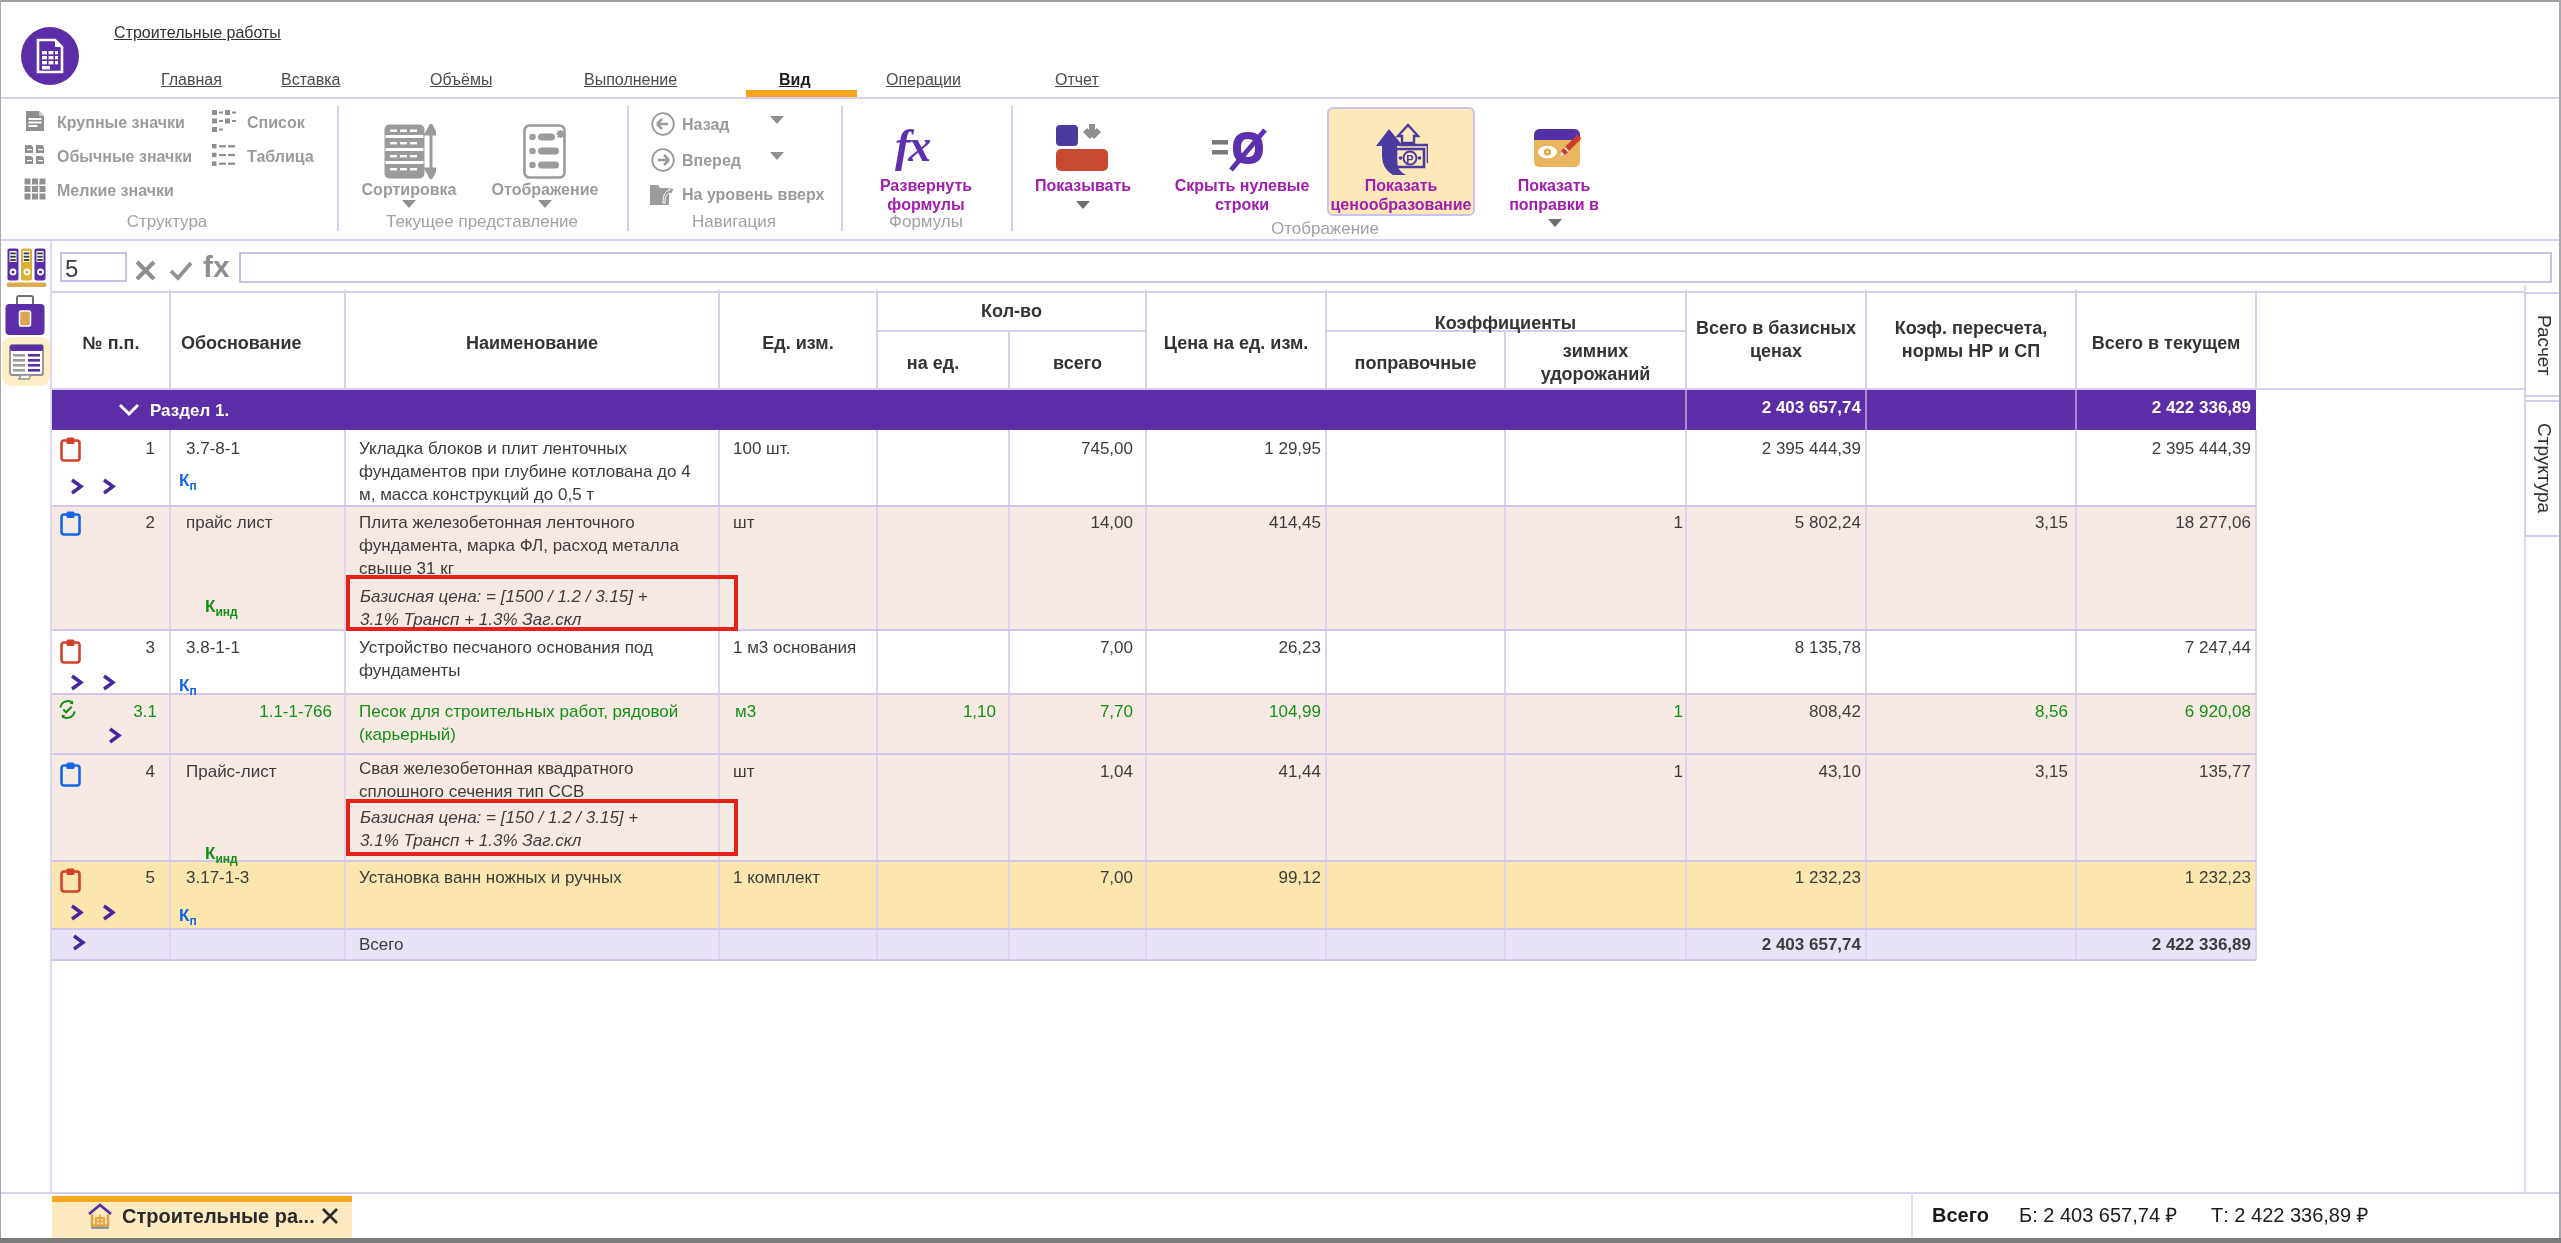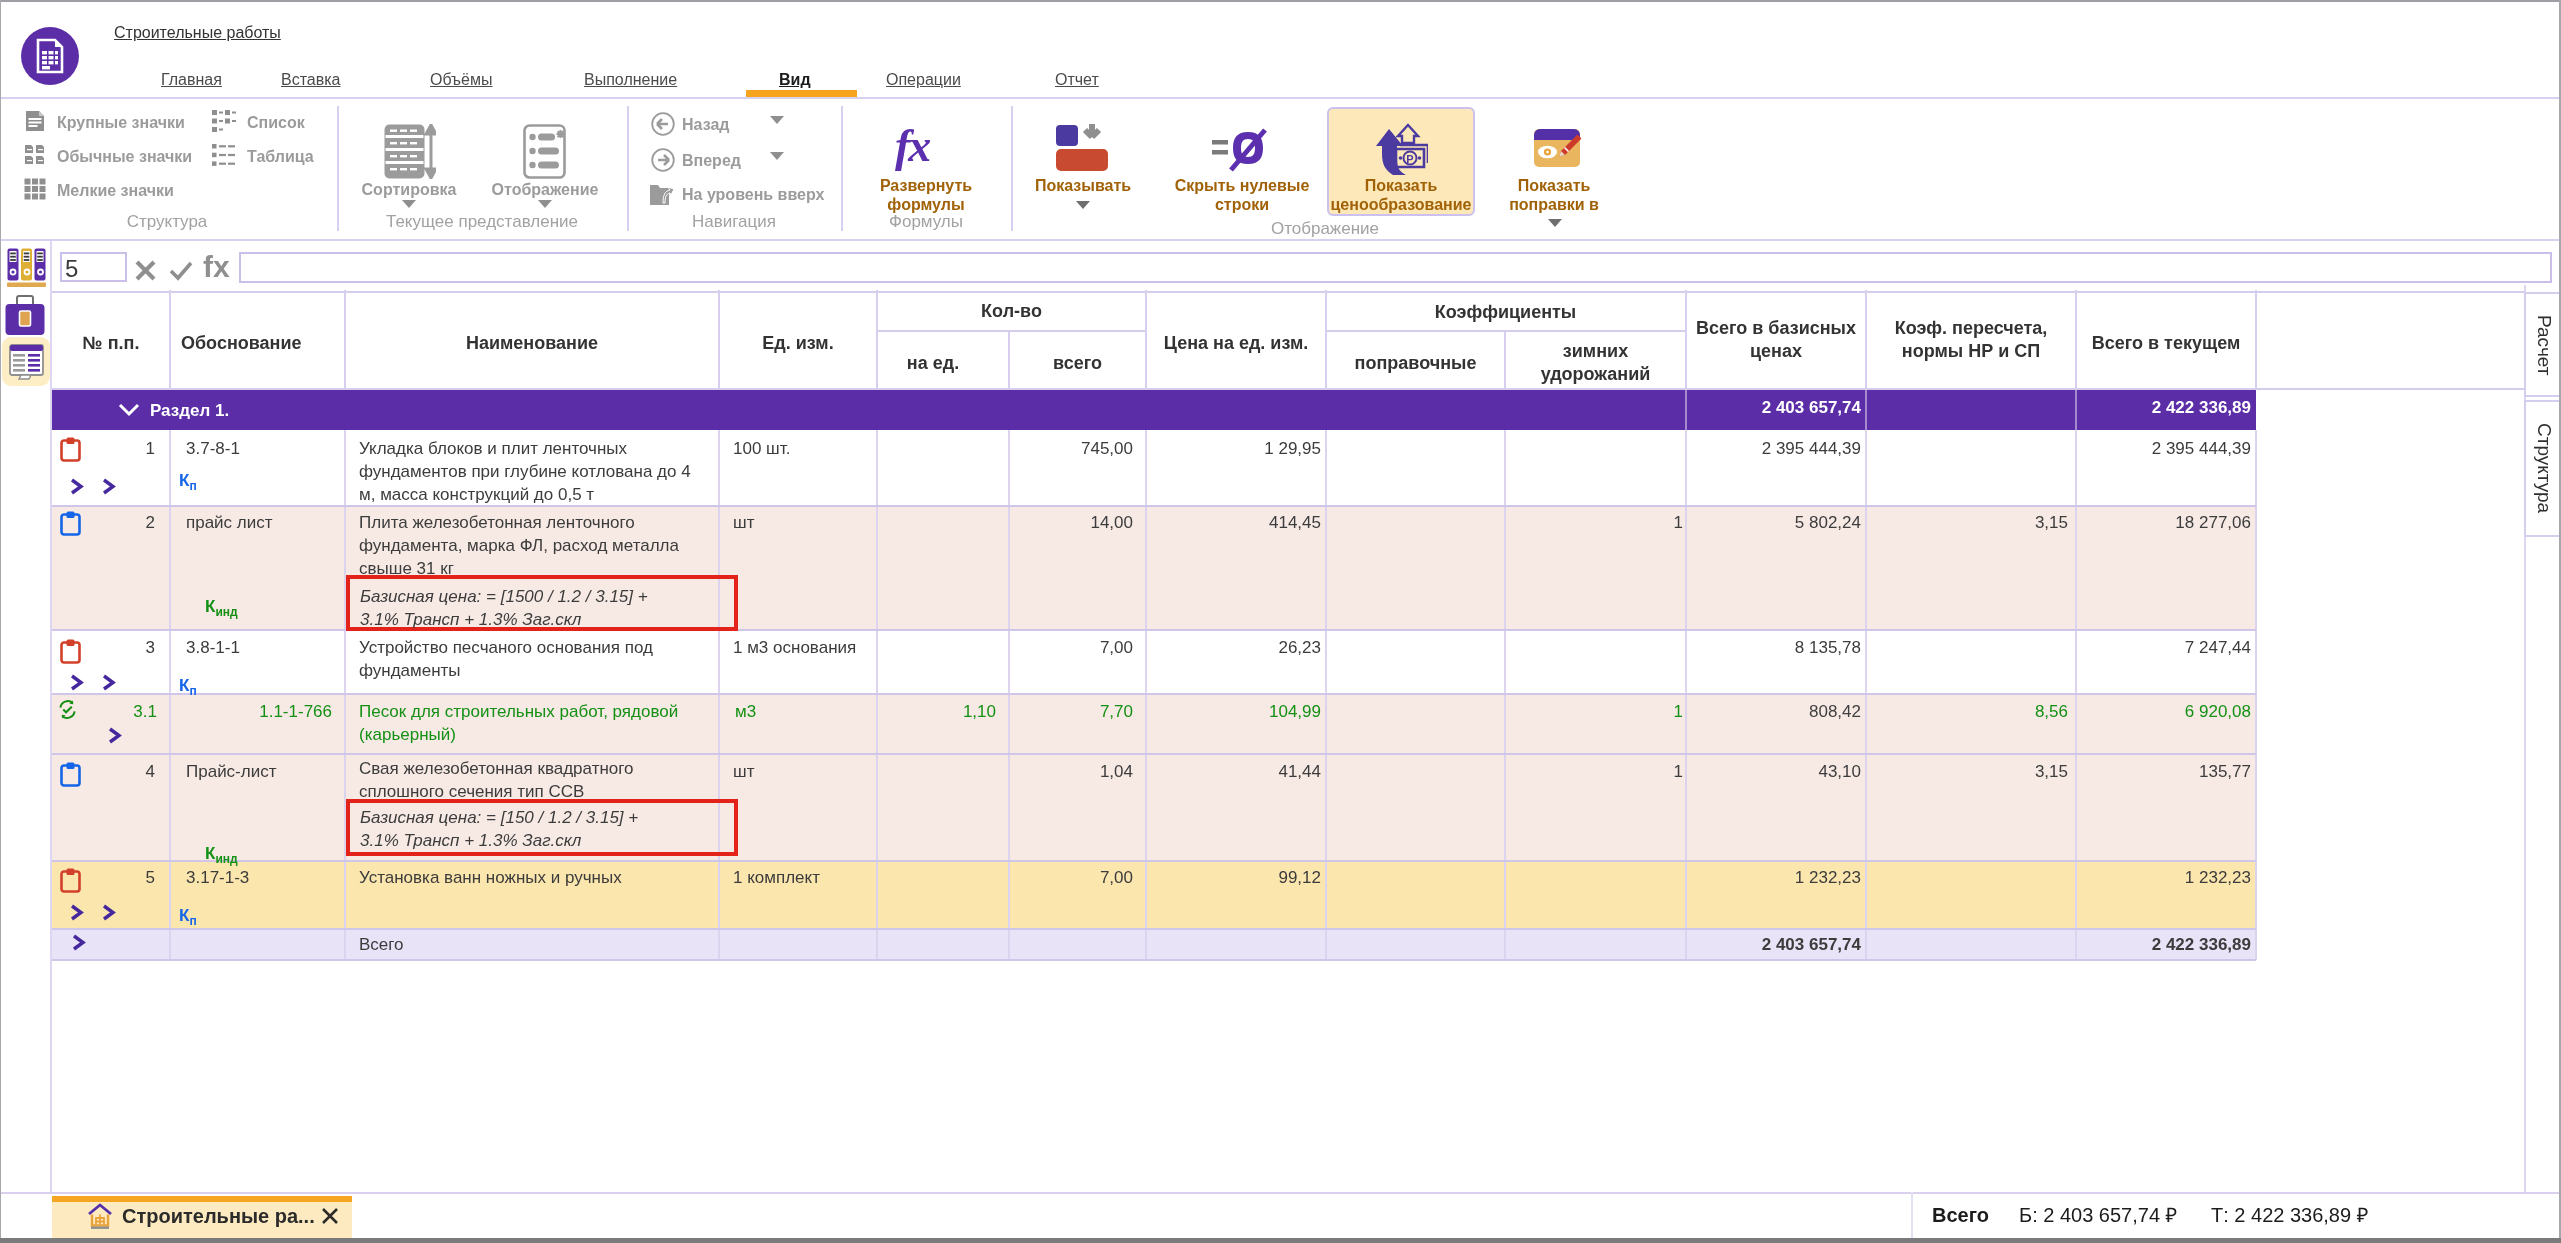--- a/index.html
+++ b/index.html
@@ -3,21 +3,21 @@
 <meta charset="utf-8">
 <style>
   html,body{margin:0;padding:0;}
   body{width:2561px;height:1243px;position:relative;overflow:hidden;
        font-family:"Liberation Sans",sans-serif;background:#fff;}
   .a{position:absolute;}
   .num{position:absolute;text-align:right;font-size:17px;line-height:23px;color:#3c3c3c;white-space:nowrap;}
   .hdr{position:absolute;font-weight:bold;font-size:18px;color:#333;text-align:center;line-height:23px;white-space:nowrap;}
   .lbl{position:absolute;font-size:16px;color:#9b9b9b;font-weight:bold;line-height:20px;white-space:nowrap;}
   .glbl{position:absolute;font-size:17px;color:#a2a2a2;text-align:center;line-height:23px;white-space:nowrap;}
-  .dlbl{position:absolute;font-size:16px;color:#a16207;font-weight:bold;text-align:center;line-height:19px;white-space:nowrap;}
+  .dlbl{position:absolute;font-size:16px;color:#a21caf;font-weight:bold;text-align:center;line-height:19px;white-space:nowrap;}
   .tab{position:absolute;font-size:16px;color:#4b4b4b;line-height:23px;white-space:nowrap;text-decoration:underline;}
   .tri{position:absolute;width:0;height:0;border-left:7px solid transparent;border-right:7px solid transparent;border-top:8px solid #8f8f8f;}
   .vline{position:absolute;width:2px;background:#d8cfef;}
   .hline{position:absolute;height:2px;background:#d5cdee;}
   .txt{position:absolute;font-size:17px;line-height:23px;color:#3c3c3c;white-space:nowrap;}
 </style>
 </head>
 <body>
 
 <div class="a" style="left:0;top:0;width:2561px;height:2px;background:#9f9fa3;"></div>
@@ -325,21 +325,21 @@
 <div class="hline" style="left:877px;top:330px;width:268px;"></div>
 <div class="hline" style="left:1326px;top:330px;width:359px;"></div>
 <div class="hdr" style="left:52px;top:332px;width:118px;">№ п.п.</div>
 <div class="hdr" style="left:181px;top:332px;text-align:left;">Обоснование</div>
 <div class="hdr" style="left:345px;top:332px;width:374px;">Наименование</div>
 <div class="hdr" style="left:719px;top:332px;width:158px;">Ед. изм.</div>
 <div class="hdr" style="left:877px;top:300px;width:269px;">Кол-во</div>
 <div class="hdr" style="left:877px;top:352px;width:112px;">на ед.</div>
 <div class="hdr" style="left:1009px;top:352px;width:137px;">всего</div>
 <div class="hdr" style="left:1146px;top:332px;width:180px;">Цена на ед. изм.</div>
-<div class="hdr" style="left:1326px;top:301px;width:359px;">Коэффициенты</div>
+<div class="hdr" style="left:1326px;top:312px;width:359px;">Коэффициенты</div>
 <div class="hdr" style="left:1326px;top:352px;width:179px;">поправочные</div>
 <div class="hdr" style="left:1505px;top:340px;width:181px;">зимних<br>удорожаний</div>
 <div class="hdr" style="left:1686px;top:317px;width:180px;">Всего в базисных<br>ценах</div>
 <div class="hdr" style="left:1866px;top:317px;width:210px;">Коэф. пересчета,<br>нормы НР и СП</div>
 <div class="hdr" style="left:2076px;top:332px;width:180px;">Всего в текущем</div>
 
 <div class="a" style="left:52px;top:390px;width:2204px;height:40px;background:#5b2da6;"></div>
 <div class="a" style="left:52px;top:506px;width:2204px;height:124px;background:#f7eae5;"></div>
 <div class="a" style="left:52px;top:694px;width:2204px;height:167px;background:#f7eae5;"></div>
 <div class="a" style="left:52px;top:861px;width:2204px;height:68px;background:#fbe6ae;"></div>

